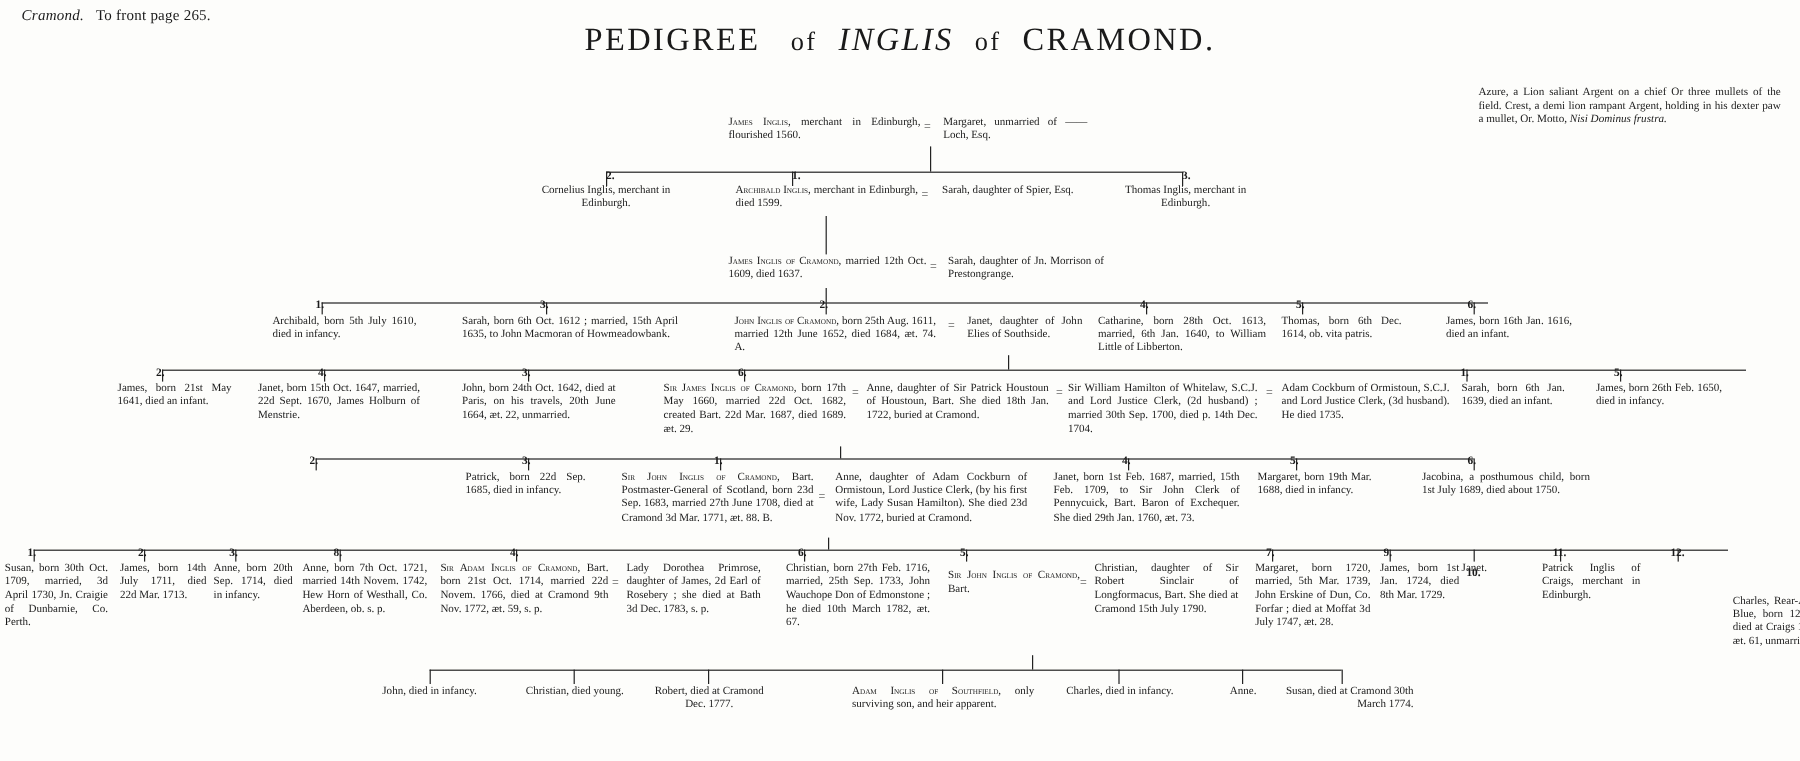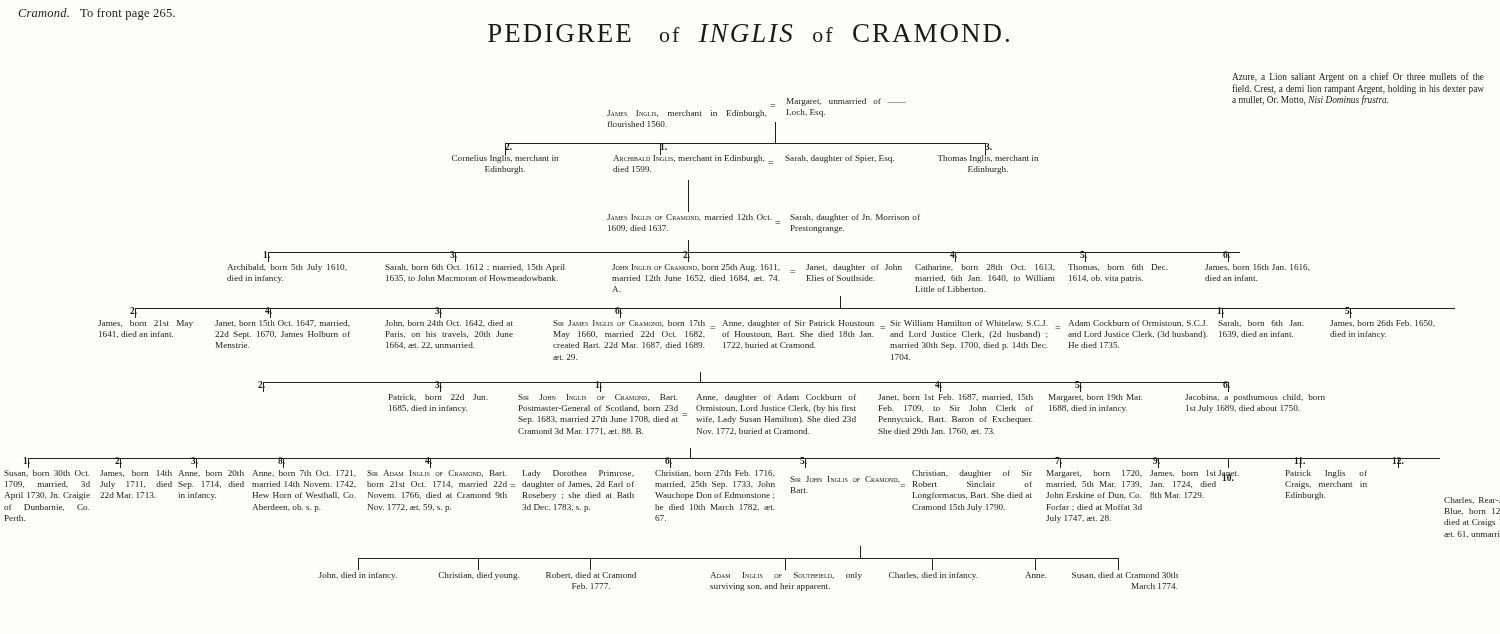--- a/index.html
+++ b/index.html
@@ -64,21 +64,21 @@
     &nbsp;<span class="it">INGLIS</span>&nbsp;
     <span style="font-variant:normal;font-size:22px">of</span>
     &nbsp;<span>CRAMOND.</span>
   </div>
 
   <div class="tl arms">
     <span>Azure, a Lion saliant Argent on a chief Or three mullets of the field.  Crest, a demi lion rampant Argent, holding in his dexter paw a mullet, Or.  Motto,</span>
     <span class="it">Nisi Dominus frustra.</span>
   </div>
 
-  <div class="bx" style="left:607px;top:96px;width:160px;margin-top:12px;">
+  <div class="bx" style="left:607px;top:96px;width:160px;">
     <span class="sc" style="font-variant:small-caps">James Inglis</span>, merchant in Edinburgh, flourished 1560.
   </div>
   <div class="eqs" style="left:770px;top:100px;">=</div>
   <div class="bx" style="left:786px;top:96px;width:120px;">
     <span>Margaret, unmarried of —— Loch, Esq.</span>
   </div>
 
   <div class="v" style="left:775px;top:122px;height:21px;"></div>
   <div class="h" style="left:505px;top:143px;width:480px;"></div>
   <div class="v" style="left:505px;top:143px;height:12px;"></div>
@@ -214,21 +214,21 @@
   <div class="v" style="left:440px;top:382px;height:10px;"></div>
   <div class="v" style="left:600px;top:382px;height:10px;"></div>
   <div class="v" style="left:940px;top:382px;height:10px;"></div>
   <div class="v" style="left:1080px;top:382px;height:10px;"></div>
   <div class="v" style="left:1228px;top:382px;height:10px;"></div>
 
   <div class="num" style="left:258px;top:380px;">2.</div>
 
   <div class="num" style="left:435px;top:380px;">3.</div>
   <div class="bx" style="left:388px;top:392px;width:100px;">
-    <span>Patrick, born 22d Jun. 1685, died in infancy.</span>
+    <span>Patrick, born 22d Sep. 1685, died in infancy.</span>
   </div>
 
   <div class="num" style="left:595px;top:380px;">1.</div>
   <div class="bx" style="left:518px;top:392px;width:160px;">
     <span class="sc">Sir John Inglis of Cramond</span>, Bart. Postmaster-General of Scotland, born 23d Sep. 1683, married 27th June 1708, died at Cramond 3d Mar. 1771, æt. 88. B.
   </div>
   <div class="eqs" style="left:682px;top:409px;">=</div>
   <div class="bx" style="left:696px;top:392px;width:160px;">
     <span>Anne, daughter of Adam Cockburn of Ormistoun, Lord Justice Clerk, (by his first wife, Lady Susan Hamilton). She died 23d Nov. 1772, buried at Cramond.</span>
   </div>
@@ -341,21 +341,21 @@
   <div class="v" style="left:1035px;top:558px;height:12px;"></div>
   <div class="v" style="left:1118px;top:558px;height:12px;"></div>
 
   <div class="bx" style="left:315px;top:570px;width:86px;text-align:center;">
     <span>John, died in infancy.</span>
   </div>
   <div class="bx" style="left:438px;top:570px;width:82px;text-align:center;">
     <span>Christian, died young.</span>
   </div>
   <div class="bx" style="left:538px;top:570px;width:106px;text-align:center;">
-    <span>Robert, died at Cramond Feb. 1777.</span>
+    <span>Robert, died at Cramond Dec. 1777.</span>
   </div>
   <div class="bx" style="left:710px;top:570px;width:152px;">
     <span class="sc">Adam Inglis of Southfield</span>, only surviving son, and heir apparent.
   </div>
   <div class="bx" style="left:886px;top:570px;width:92px;text-align:right;">
     <span>Charles, died in infancy.</span>
   </div>
   <div class="bx" style="left:1005px;top:570px;width:62px;text-align:center;">
     <span>Anne.</span>
   </div>

